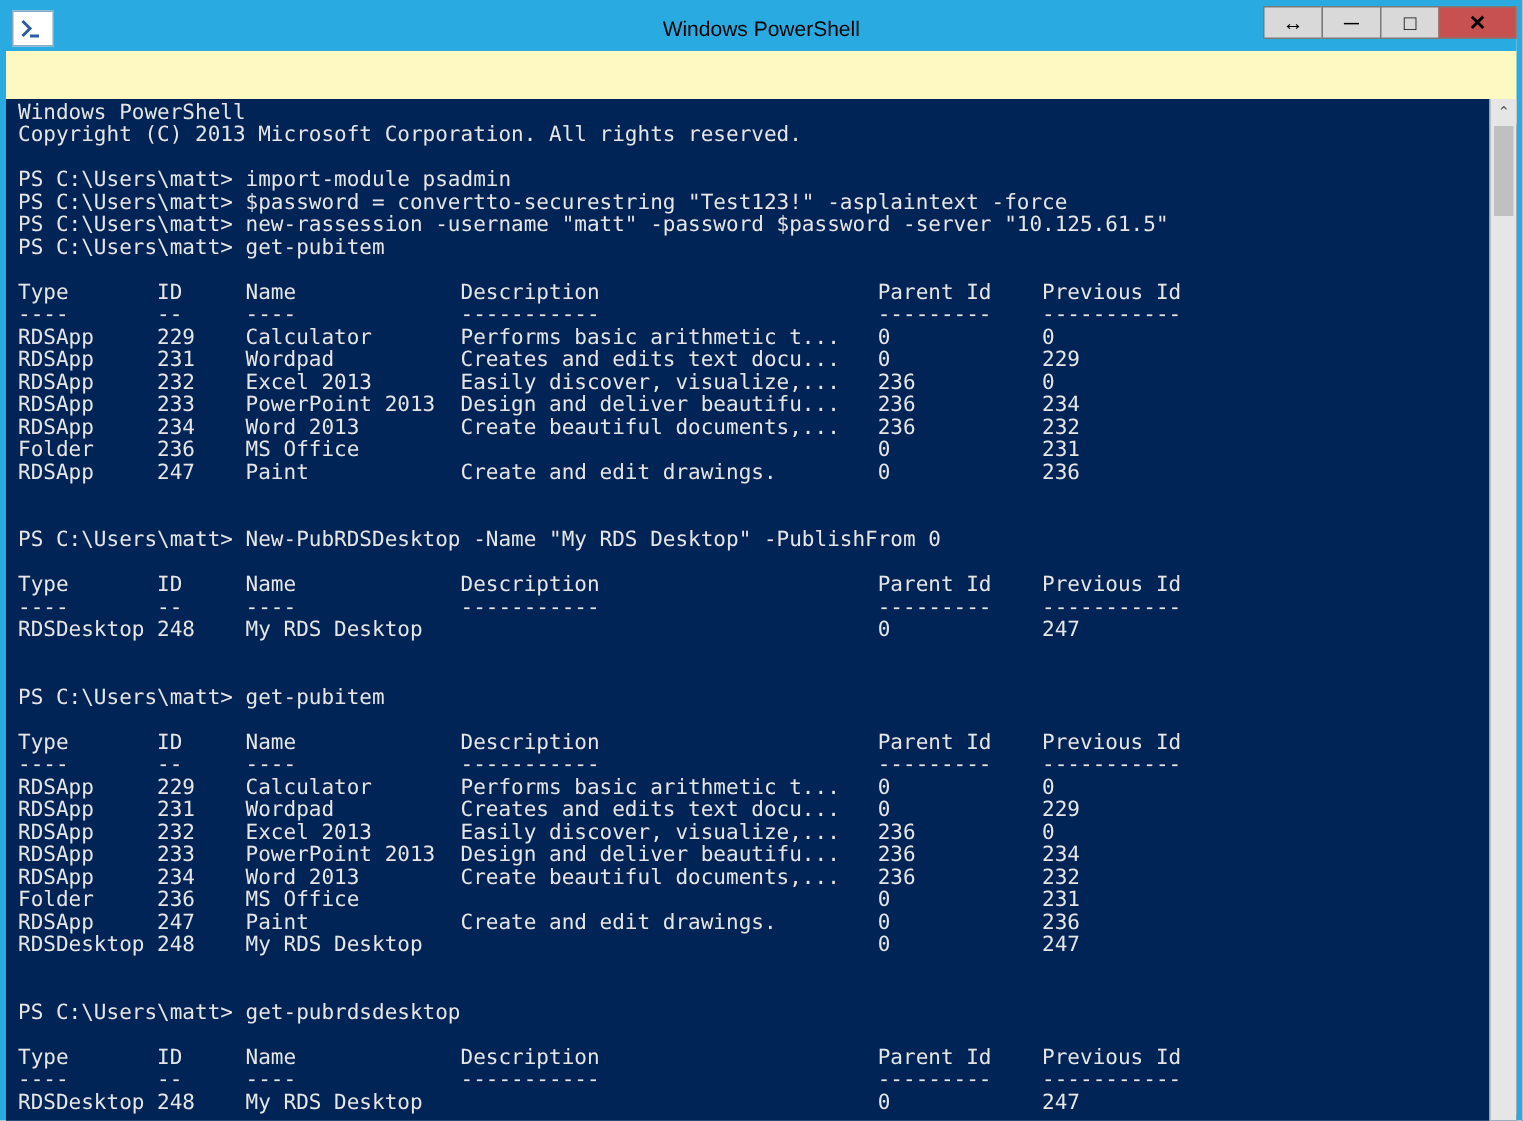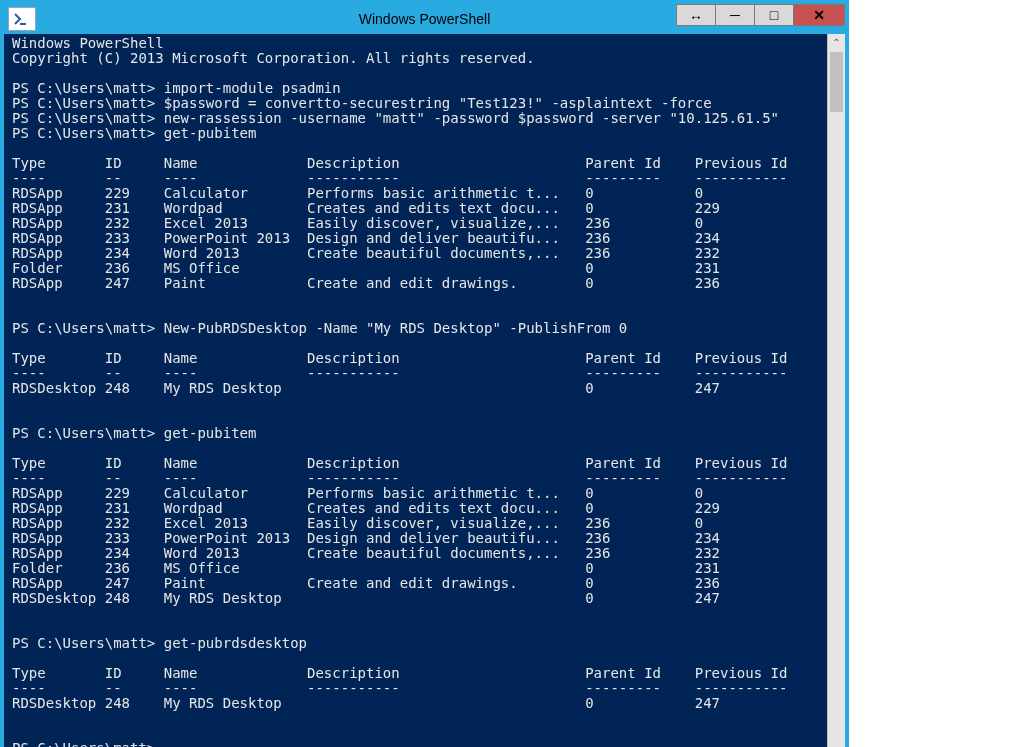--- a/index.html
+++ b/index.html
@@ -4,28 +4,29 @@
 <style>
   html, body {
     margin: 0;
     padding: 0;
     background: #fff;
     font-family: "Segoe UI", Tahoma, sans-serif;
     font-size: 12px;
     color: #000;
   }
   .window {
-    width: 849px;
+    width: 1015px;
     height: 747px;
     box-sizing: border-box;
     border: 4px solid #29ABE2;
     background: #fef9c3;
     display: flex;
     flex-direction: column;
     position: relative;
+    gap: 32px;
   }
   .titlebar {
     height: 30px;
     display: flex;
     align-items: stretch;
     background: #29ABE2;
     position: relative;
   }
   .titlebar .icon-box {
     width: 28px;

